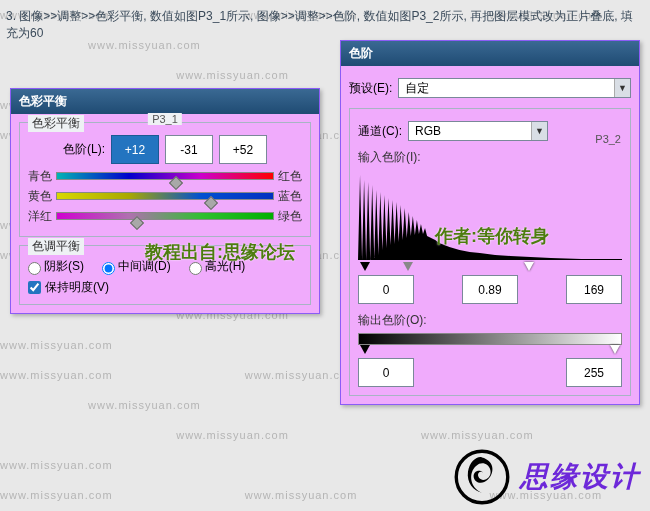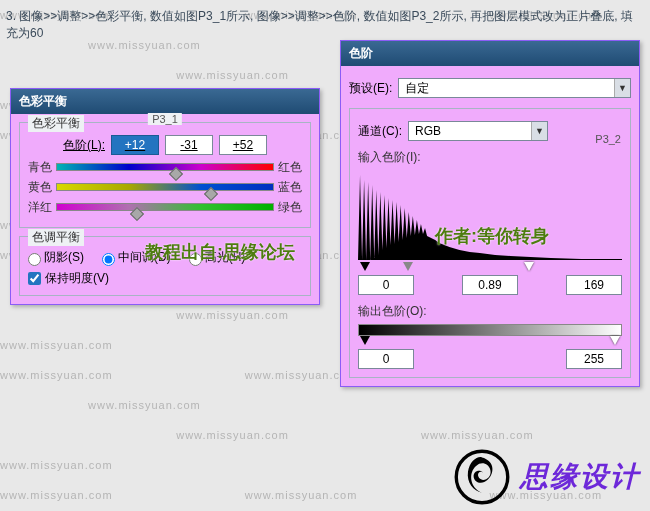--- a/index.html
+++ b/index.html
@@ -5,21 +5,21 @@
 * { box-sizing: border-box; margin: 0; padding: 0; font-family: "Microsoft YaHei", sans-serif; }
 body { background: #e8e8e8; width: 650px; height: 511px; position: relative; overflow: hidden; font-size: 12px; }
 .bg-wm { position: absolute; inset: 0; pointer-events: none; line-height: 30px; font-size: 11px; color: #b5b5b5; word-spacing: 40px; letter-spacing: 1px; overflow: hidden; }
 .top-text { position: absolute; top: 8px; left: 6px; right: 6px; font-size: 12px; color: #3a4a5a; }
 .panel { position: absolute; background: #f0abfc; border: 1px solid #8b5cf6; box-shadow: 2px 2px 4px rgba(0,0,0,.25); }
 .panel-title { background: linear-gradient(#3a6993,#1f4b73); color: #fff; padding: 4px 8px; font-size: 12px; font-weight: bold; }
 .group { border: 1px solid #a8b4c4; margin: 8px; padding: 8px; position: relative; }
 .group-label { position: absolute; top: -8px; left: 8px; background: #eef1f4; padding: 0 4px; font-size: 12px; color: #333; }
 .figlabel { position: absolute; top: -10px; right: 50%; transform: translateX(50%); font-size: 11px; color: #555; background: #eef1f4; padding: 0 4px; }
 .row { display: flex; align-items: center; gap: 6px; margin: 4px 0; }
-.num-input { width: 48px; height: 20px; border: 1px solid #7a8899; text-align: center; font-size: 12px; padding: 6px; }
+.num-input { width: 48px; height: 29px; border: 1px solid #7a8899; text-align: center; font-size: 12px; padding: 6px; }
 .num-input.active { background: #2374c0; color: #fff; border-color: #1b5a94; }
 .slider-row { display: flex; align-items: center; gap: 4px; margin: 3px 0; font-size: 12px; color: #333; }
 .slider { flex: 1; height: 10px; position: relative; }
 .slider .track { height: 8px; border: 1px solid #888; }
 .slider .thumb { position: absolute; top: 6px; width: 10px; height: 10px; background: #a8a8a8; border: 1px solid #666; transform: translateX(-50%) rotate(45deg); }
 .g-cr { background: linear-gradient(90deg,#00b4b4,#00c,#c0c,#f00); }
 .g-mg { background: linear-gradient(90deg,#d000d0,#b070b0,#30c030,#00b000); }
 .g-yb { background: linear-gradient(90deg,#d8d800,#a8a800,#0050d0,#0030c0); }
 .radio-row { display: flex; gap: 18px; align-items: center; margin-top: 4px; }
 .radio { display: flex; align-items: flex-end; gap: 3px; }
@@ -69,21 +69,21 @@
 www.missyuan.com &nbsp; www.missyuan.com &nbsp; www.missyuan.com &nbsp; www.missyuan.com
 </div>
 
 <div class="top-text">3. 图像&gt;&gt;调整&gt;&gt;色彩平衡, 数值如图P3_1所示, 图像&gt;&gt;调整&gt;&gt;色阶, 数值如图P3_2所示, 再把图层模式改为正片叠底, 填充为60</div>
 
 <div class="panel" style="left:10px; top:88px; width:310px;">
   <div class="panel-title">色彩平衡</div>
   <div class="group">
     <div class="group-label">色彩平衡</div>
     <div class="figlabel">P3_1</div>
-    <div class="row" style="justify-content:center;text-decoration:underline;">
+    <div class="row" style="justify-content:center;">
       <span>色阶(L):</span>
       <input class="num-input active" value="+12" style="">
       <input class="num-input" value="-31" style="">
       <input class="num-input" value="+52" style="">
     </div>
     <div class="slider-row">
       <span>青色</span>
       <div class="slider">
           <div class="track g-cr"></div>
           <div class="thumb" style="left:55%"></div>

